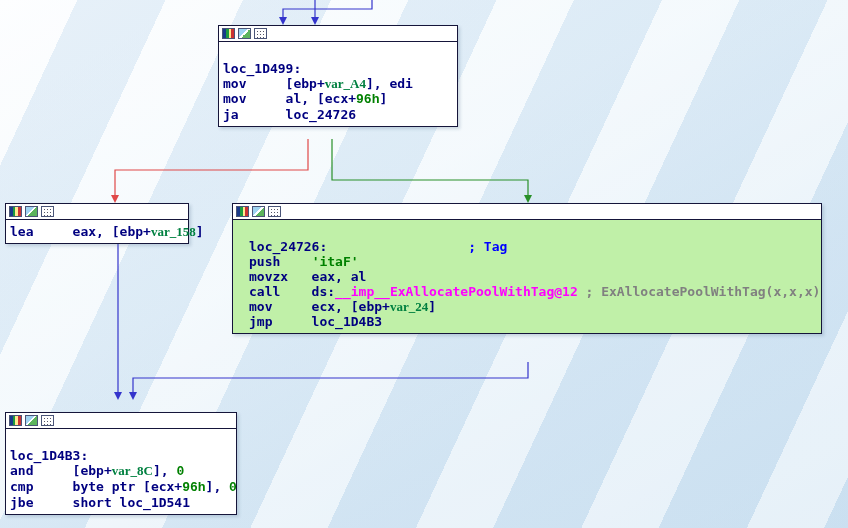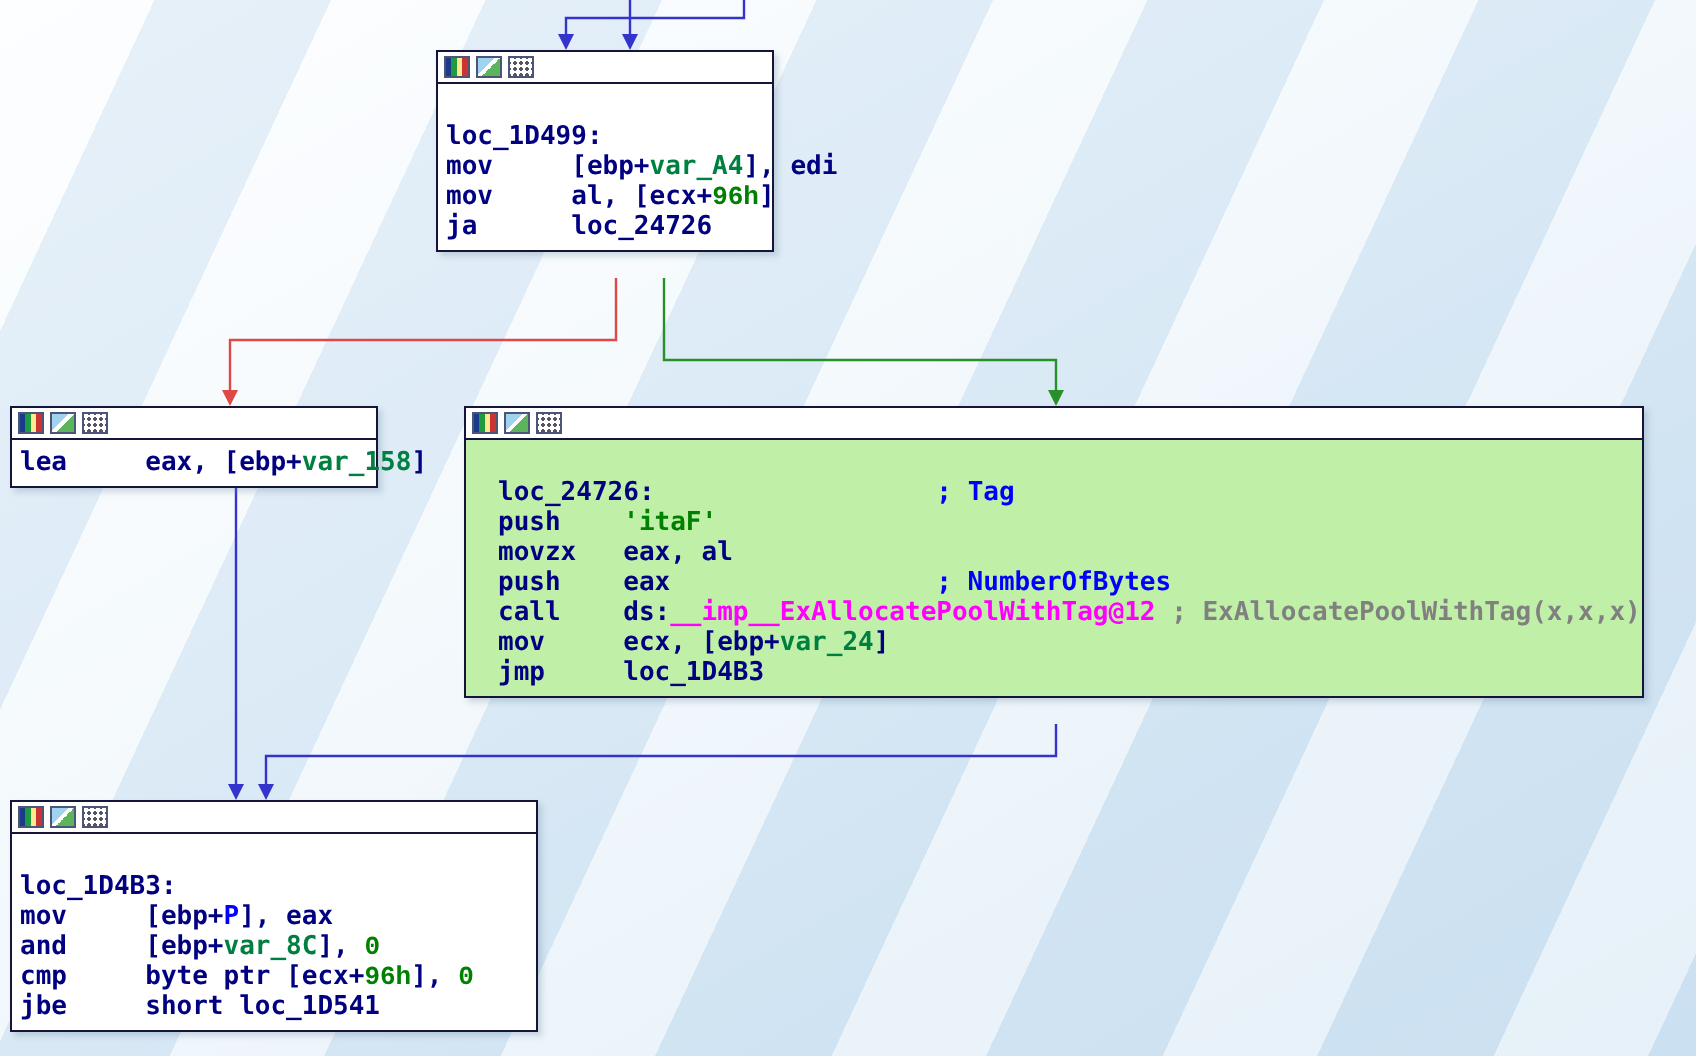--- a/index.html
+++ b/index.html
@@ -26,21 +26,21 @@
   }
   .ico{display:inline-block;width:13px;height:11px;border:1px solid #4a5578;}
   .ico-swatch{background:linear-gradient(90deg,#1a3a8a 0 25%,#1f9a3f 25% 50%,#ffe990 50% 75%,#cc3333 75% 100%);}
   .ico-pic{background:linear-gradient(135deg,#9fd3f0 0 42%,#ffffff 42% 55%,#5cb45c 55% 100%);}
   .ico-calc{background-color:#fff;background-image:radial-gradient(#556 0.9px,transparent 1px);background-size:3px 3px;background-position:1px 1px;}
   .body{padding:4px;}
   .ln{white-space:pre;font-size:13px;line-height:15px;min-height:15px;font-weight:bold;color:var(--code-default,#000080);}
   .c-default{color:var(--code-default,#000080);}
   .c-number{color:var(--number,#008000);font-family:Liberation Mono, monospace;}
   .c-string{color:var(--string-literal,#008000);}
-  .c-stack{color:var(--stack-var,#008040);}
+  .c-stack{color:var(--stack-var,#008040);font-family:Liberation Serif, serif;}
   .c-named{color:var(--named-var,#0000ff);}
   .c-comment{color:var(--comment,#0000ff);}
   .c-import{color:var(--import-name,#ff00ff);}
   .c-auto{color:var(--auto-comment,#808080);margin-top:12px;}
 </style>
 </head>
 <body>
 
 <div id="canvas">
 
@@ -56,21 +56,21 @@
     <polyline points="332,139 332,180 528,180 528,196" style="stroke:var(--edge-true)"></polyline>
     <polygon points="524,195 532,195 528,203" style="fill:var(--edge-true)"></polygon>
 
     <polyline points="118,242 118,393" style="stroke:var(--edge-normal)"></polyline>
     <polygon points="114,392 122,392 118,400" style="fill:var(--edge-normal)"></polygon>
 
     <polyline points="528,362 528,378 133,378 133,393" style="stroke:var(--edge-normal)"></polyline>
     <polygon points="129,392 137,392 133,400" style="fill:var(--edge-normal)"></polygon>
   </svg>
 
-  <div class="node" style="left:218px;top:25px;width:169px;">
+  <div class="node" style="left:218px;top:25px;width:240px;">
     <div class="titlebar">
       <span class="ico ico-swatch"></span>
       <span class="ico ico-pic"></span>
       <span class="ico ico-calc"></span>
     </div>
     <div class="body">
       <div class="ln"></div>
       <div class="ln"><span class="c-default">loc_1D499:</span></div>
       <div class="ln"><span class="c-default">mov     [ebp+</span><span class="c-stack">var_A4</span><span class="c-default">], edi</span></div>
       <div class="ln"><span class="c-default">mov     al, [ecx+</span><span class="c-number">96h</span><span class="c-default">]</span></div>
@@ -93,36 +93,34 @@
     <div class="titlebar">
       <span class="ico ico-swatch"></span>
       <span class="ico ico-pic"></span>
       <span class="ico ico-calc"></span>
     </div>
     <div class="body">
       <div class="ln"></div>
       <div class="ln"><span class="c-default">loc_24726:</span><span class="c-default">                  </span><span class="c-comment">; Tag</span></div>
       <div class="ln"><span class="c-default">push    </span><span class="c-string">'itaF'</span></div>
       <div class="ln"><span class="c-default">movzx   eax, al</span></div>
-      <div class="ln"><span class="c-default">push    eax</span><span class="c-default">                 </span><span class="c-comment">; NumberOfBytes</span></div>
       <div class="ln"><span class="c-default">call    ds:</span><span class="c-import">__imp__ExAllocatePoolWithTag@12</span><span class="c-default"> </span><span class="c-auto">; ExAllocatePoolWithTag(x,x,x)</span></div>
       <div class="ln"><span class="c-default">mov     ecx, [ebp+</span><span class="c-stack">var_24</span><span class="c-default">]</span></div>
       <div class="ln"><span class="c-default">jmp     loc_1D4B3</span></div>
     </div>
   </div>
 
-  <div class="node" style="left:5px;top:400px;width:264px;">
+  <div class="node" style="left:5px;top:412px;width:232px;">
     <div class="titlebar">
       <span class="ico ico-swatch"></span>
       <span class="ico ico-pic"></span>
       <span class="ico ico-calc"></span>
     </div>
     <div class="body">
       <div class="ln"></div>
       <div class="ln"><span class="c-default">loc_1D4B3:</span></div>
-      <div class="ln"><span class="c-default">mov     [ebp+</span><span class="c-named">P</span><span class="c-default">], eax</span></div>
       <div class="ln"><span class="c-default">and     [ebp+</span><span class="c-stack">var_8C</span><span class="c-default">], </span><span class="c-number">0</span></div>
       <div class="ln"><span class="c-default">cmp     byte ptr [ecx+</span><span class="c-number">96h</span><span class="c-default">], </span><span class="c-number">0</span></div>
       <div class="ln"><span class="c-default">jbe     short loc_1D541</span></div>
     </div>
   </div>
 
 </div>
 
 </body></html>

